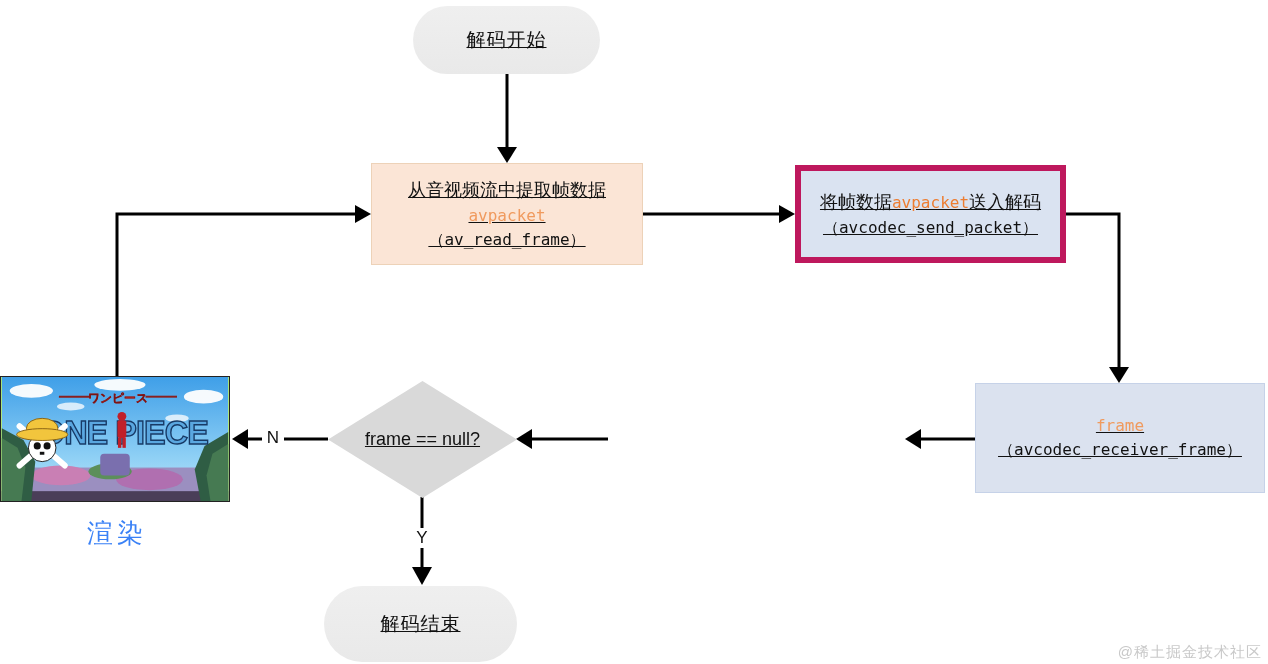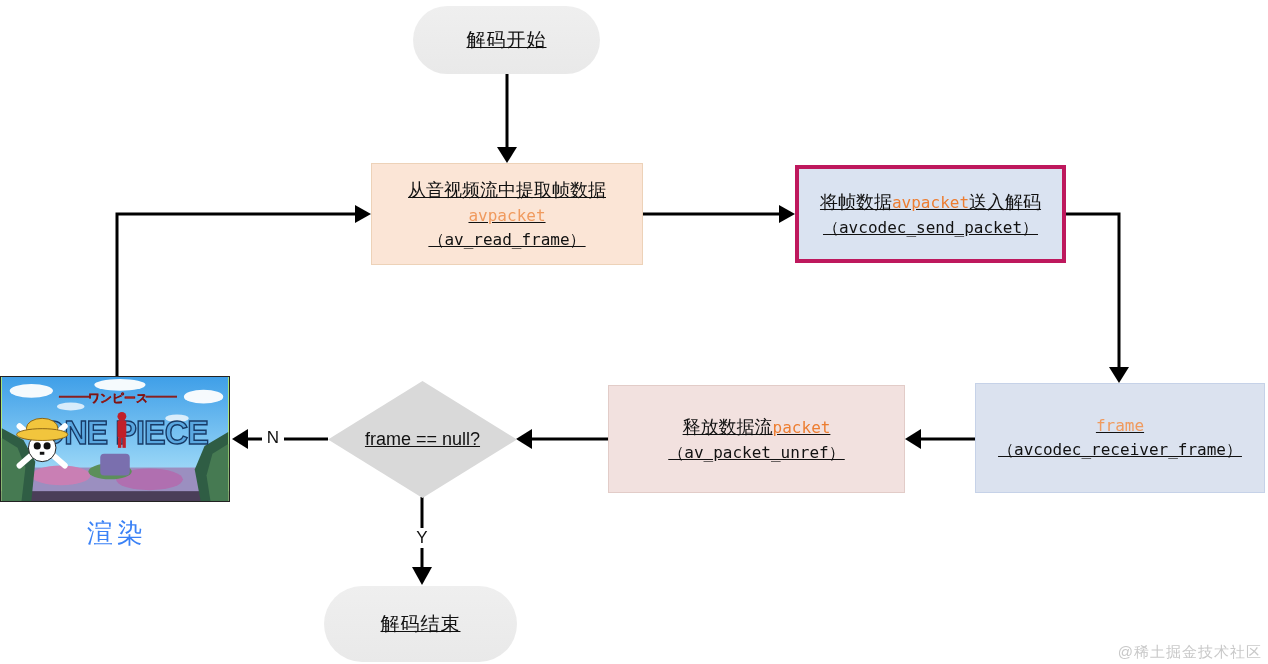--- a/index.html
+++ b/index.html
@@ -19,21 +19,21 @@
   .pill { background:linear-gradient(#efefef,#e9e9e9); border-radius:40px;
           font-size:19px; letter-spacing:1px; }
   .pill-start { left:413px; top:6px;  width:187px; height:68px; }
   .pill-end   { left:324px; top:586px; width:193px; height:76px; }
 
   .box { flex-direction:column; line-height:1.5; font-size:18px; }
   .box .code { font-family:"DejaVu Sans Mono","Liberation Mono",monospace; font-size:16px; }
   .box-extract { left:371px; top:163px; width:272px; height:102px;
                  background:#FBE5D6; border:1px solid #EDD2B8; }
   .box-send    { left:795px; top:165px; width:271px; height:98px;
-                 background:#DAE3F1; border:4px solid #be185d; }
+                 background:#DAE3F1; border:6px solid #be185d; }
   .box-receive { left:975px; top:383px; width:290px; height:110px;
                  background:#DBE2EF; border:1px solid #C6D2E8; }
   .box-unref   { left:608px; top:385px; width:297px; height:108px;
                  background:#F2E1DF; border:1px solid #E2CCC8; }
   .orange-soft { color:#F09A5E; }
   .orange      { color:#ED7D31; }
 
   .diamond-wrap { left:328px; top:381px; width:189px; height:117px; }
   .diamond-shape { position:absolute; left:0; top:0; width:100%; height:100%;
     background:#D9D9D9;
@@ -100,26 +100,20 @@
       <span>将帧数据</span><span class="code orange">avpacket</span><span>送入解码</span>
     </div>
     <div class="code">（avcodec_send_packet）</div>
   </div>
 
   <div class="node box box-receive">
     <div class="code orange-soft">frame</div>
     <div class="code">（avcodec_receiver_frame）</div>
   </div>
 
-  <div class="node box box-unref">
-    <div>
-      <span>释放数据流</span><span class="code orange">packet</span>
-    </div>
-    <div class="code">（av_packet_unref）</div>
-  </div>
 
   <div class="node diamond-wrap">
     <div class="diamond-shape"></div>
     <span class="diamond-label">frame == null?</span>
   </div>
 
   <span class="edge-label edge-label-n">N</span>
   <span class="edge-label edge-label-y">Y</span>
 
   <div class="frame-img">

